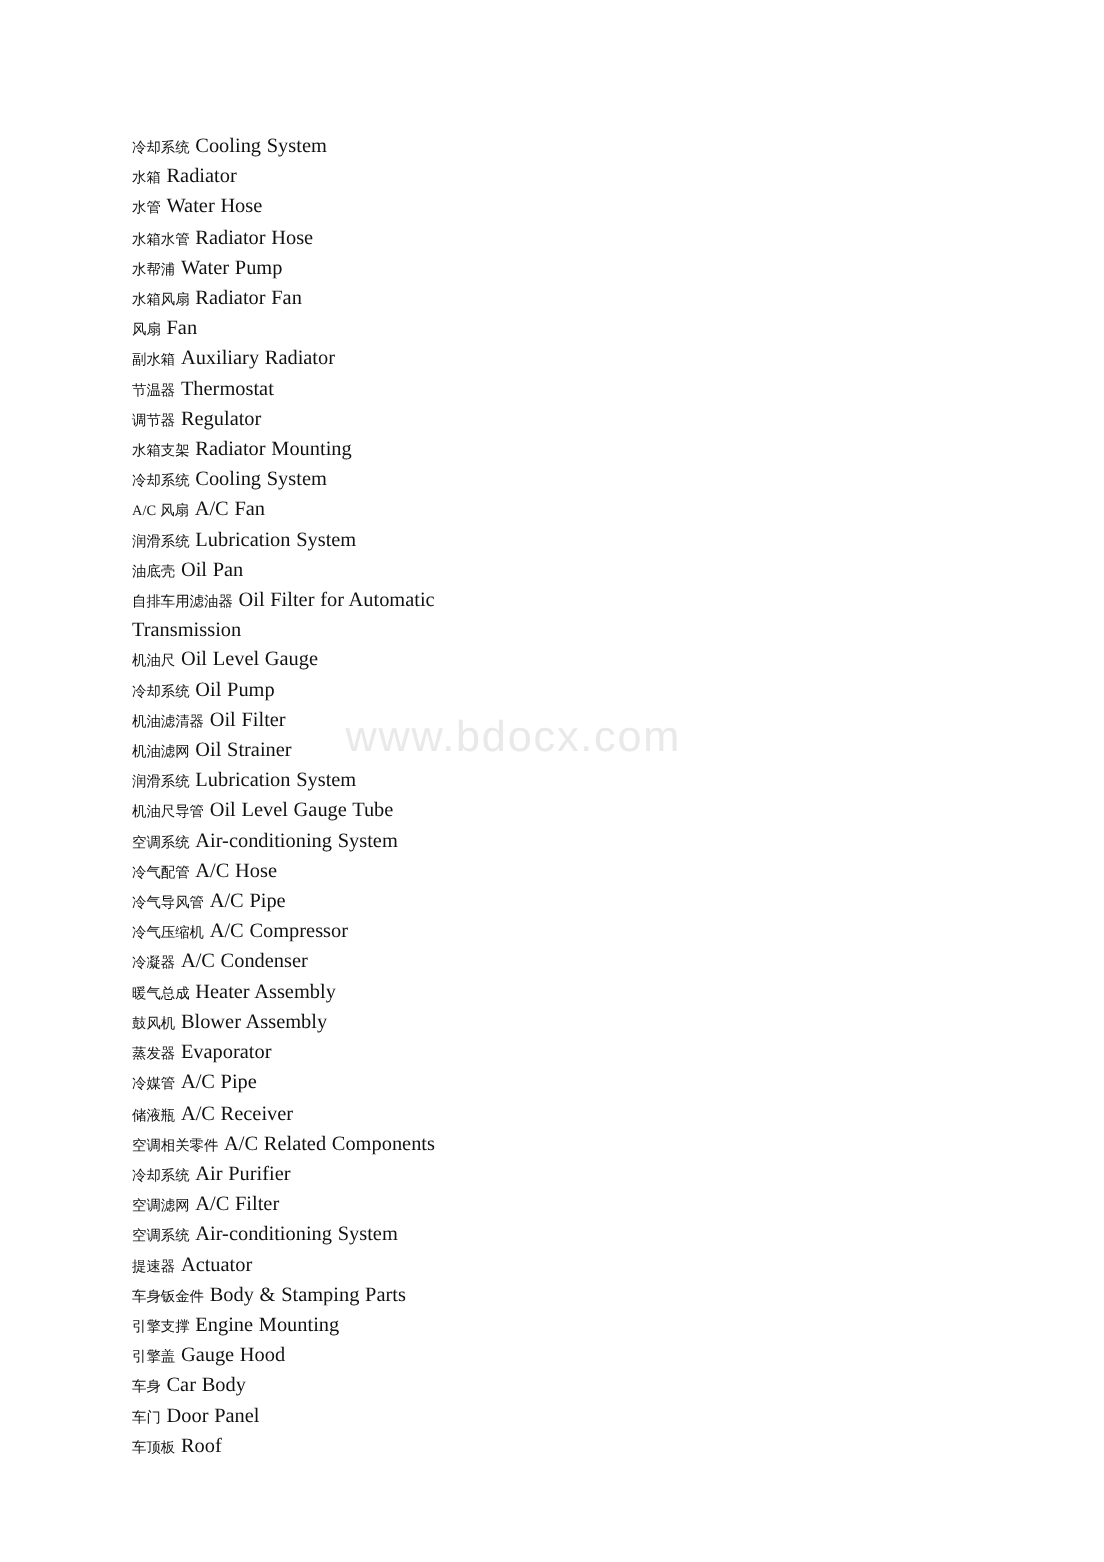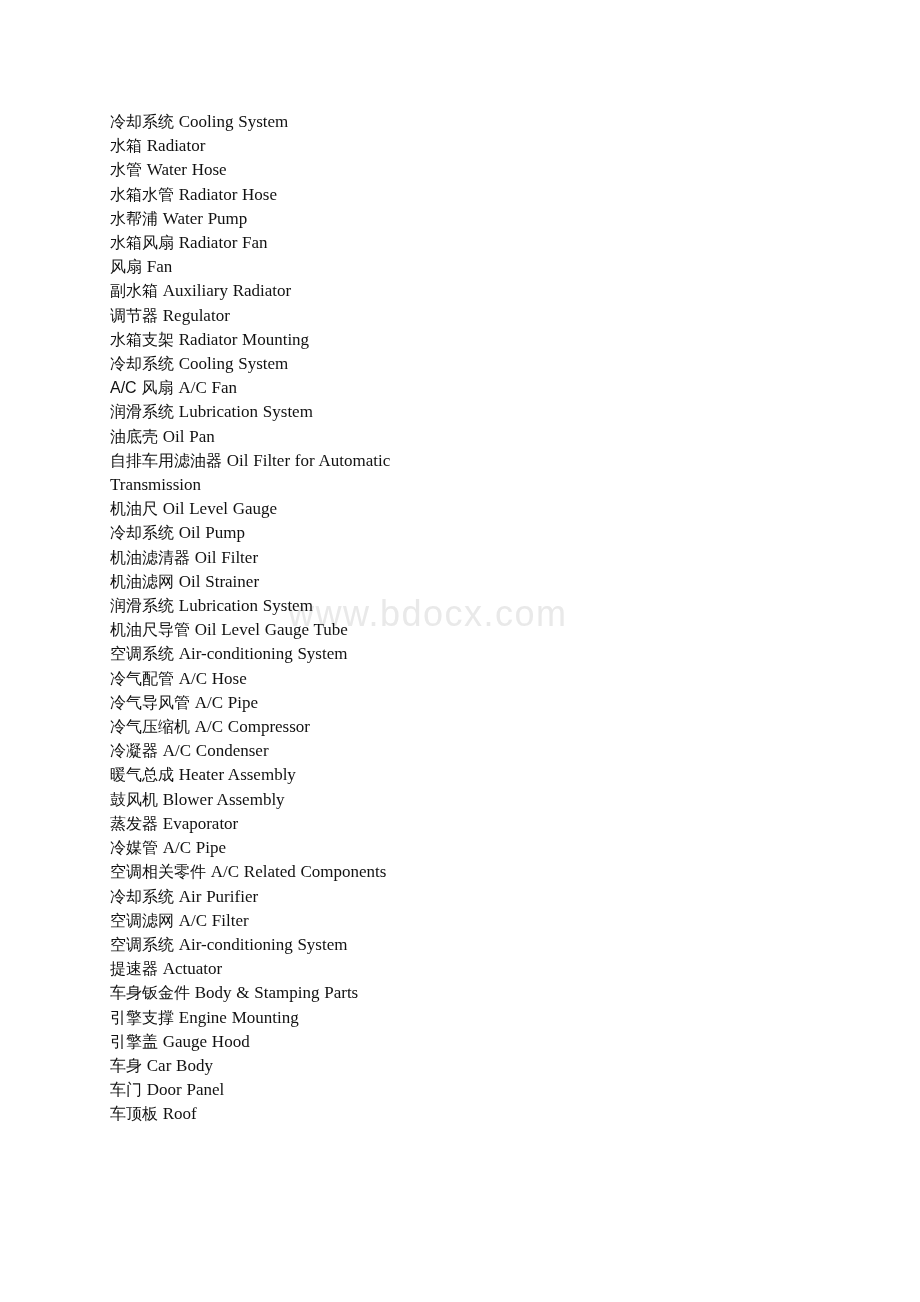--- a/index.html
+++ b/index.html
@@ -49,40 +49,41 @@
     z-index: 2;
   }
   .line {
     font-size: 17px;
     line-height: 24.2px;
     white-space: normal;
     word-spacing: 0.5px;
     color: #111111;
   }
   .line .zh {
-    font-family: Liberation Sans, sans-serif;
-    font-size: 16px;
+    font-family: Liberation Serif, serif;
+    font-size: 12px;
   }
 </style>
 </head>
 <body>
 
 <div id="page">
 
   <div id="watermark">www.bdocx.com</div>
 
   <div id="content">
       <div class="line"><span class="zh">冷却系统</span> <span class="en">Cooling System</span></div>
       <div class="line"><span class="zh">水箱</span> <span class="en">Radiator</span></div>
       <div class="line"><span class="zh">水管</span> <span class="en">Water Hose</span></div>
       <div class="line"><span class="zh">水箱水管</span> <span class="en">Radiator Hose</span></div>
       <div class="line"><span class="zh">水帮浦</span> <span class="en">Water Pump</span></div>
       <div class="line"><span class="zh">水箱风扇</span> <span class="en">Radiator Fan</span></div>
       <div class="line"><span class="zh">风扇</span> <span class="en">Fan</span></div>
       <div class="line"><span class="zh">副水箱</span> <span class="en">Auxiliary Radiator</span></div>
+      <div class="line"><span class="zh">节温器</span> <span class="en">Thermostat</span></div>
       <div class="line"><span class="zh">调节器</span> <span class="en">Regulator</span></div>
       <div class="line"><span class="zh">水箱支架</span> <span class="en">Radiator Mounting</span></div>
       <div class="line"><span class="zh">冷却系统</span> <span class="en">Cooling System</span></div>
       <div class="line"><span class="zh">A/C 风扇</span> <span class="en">A/C Fan</span></div>
       <div class="line"><span class="zh">润滑系统</span> <span class="en">Lubrication System</span></div>
       <div class="line"><span class="zh">油底壳</span> <span class="en">Oil Pan</span></div>
       <div class="line"><span class="zh">自排车用滤油器</span> <span class="en">Oil Filter for Automatic Transmission</span></div>
       <div class="line"><span class="zh">机油尺</span> <span class="en">Oil Level Gauge</span></div>
       <div class="line"><span class="zh">冷却系统</span> <span class="en">Oil Pump</span></div>
       <div class="line"><span class="zh">机油滤清器</span> <span class="en">Oil Filter</span></div>
@@ -91,20 +92,21 @@
       <div class="line"><span class="zh">机油尺导管</span> <span class="en">Oil Level Gauge Tube</span></div>
       <div class="line"><span class="zh">空调系统</span> <span class="en">Air-conditioning System</span></div>
       <div class="line"><span class="zh">冷气配管</span> <span class="en">A/C Hose</span></div>
       <div class="line"><span class="zh">冷气导风管</span> <span class="en">A/C Pipe</span></div>
       <div class="line"><span class="zh">冷气压缩机</span> <span class="en">A/C Compressor</span></div>
       <div class="line"><span class="zh">冷凝器</span> <span class="en">A/C Condenser</span></div>
       <div class="line"><span class="zh">暖气总成</span> <span class="en">Heater Assembly</span></div>
       <div class="line"><span class="zh">鼓风机</span> <span class="en">Blower Assembly</span></div>
       <div class="line"><span class="zh">蒸发器</span> <span class="en">Evaporator</span></div>
       <div class="line"><span class="zh">冷媒管</span> <span class="en">A/C Pipe</span></div>
+      <div class="line"><span class="zh">储液瓶</span> <span class="en">A/C Receiver</span></div>
       <div class="line"><span class="zh">空调相关零件</span> <span class="en">A/C Related Components</span></div>
       <div class="line"><span class="zh">冷却系统</span> <span class="en">Air Purifier</span></div>
       <div class="line"><span class="zh">空调滤网</span> <span class="en">A/C Filter</span></div>
       <div class="line"><span class="zh">空调系统</span> <span class="en">Air-conditioning System</span></div>
       <div class="line"><span class="zh">提速器</span> <span class="en">Actuator</span></div>
       <div class="line"><span class="zh">车身钣金件</span> <span class="en">Body &amp; Stamping Parts</span></div>
       <div class="line"><span class="zh">引擎支撑</span> <span class="en">Engine Mounting</span></div>
       <div class="line"><span class="zh">引擎盖</span> <span class="en">Gauge Hood</span></div>
       <div class="line"><span class="zh">车身</span> <span class="en">Car Body</span></div>
       <div class="line"><span class="zh">车门</span> <span class="en">Door Panel</span></div>

